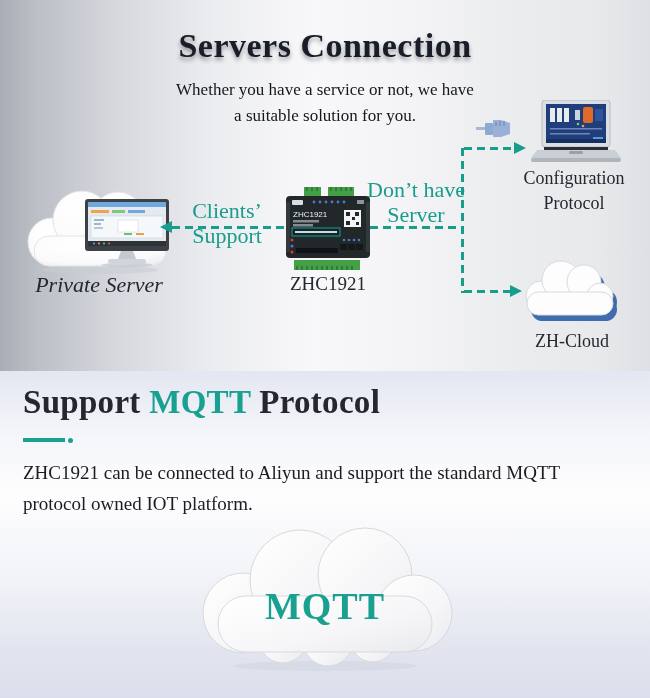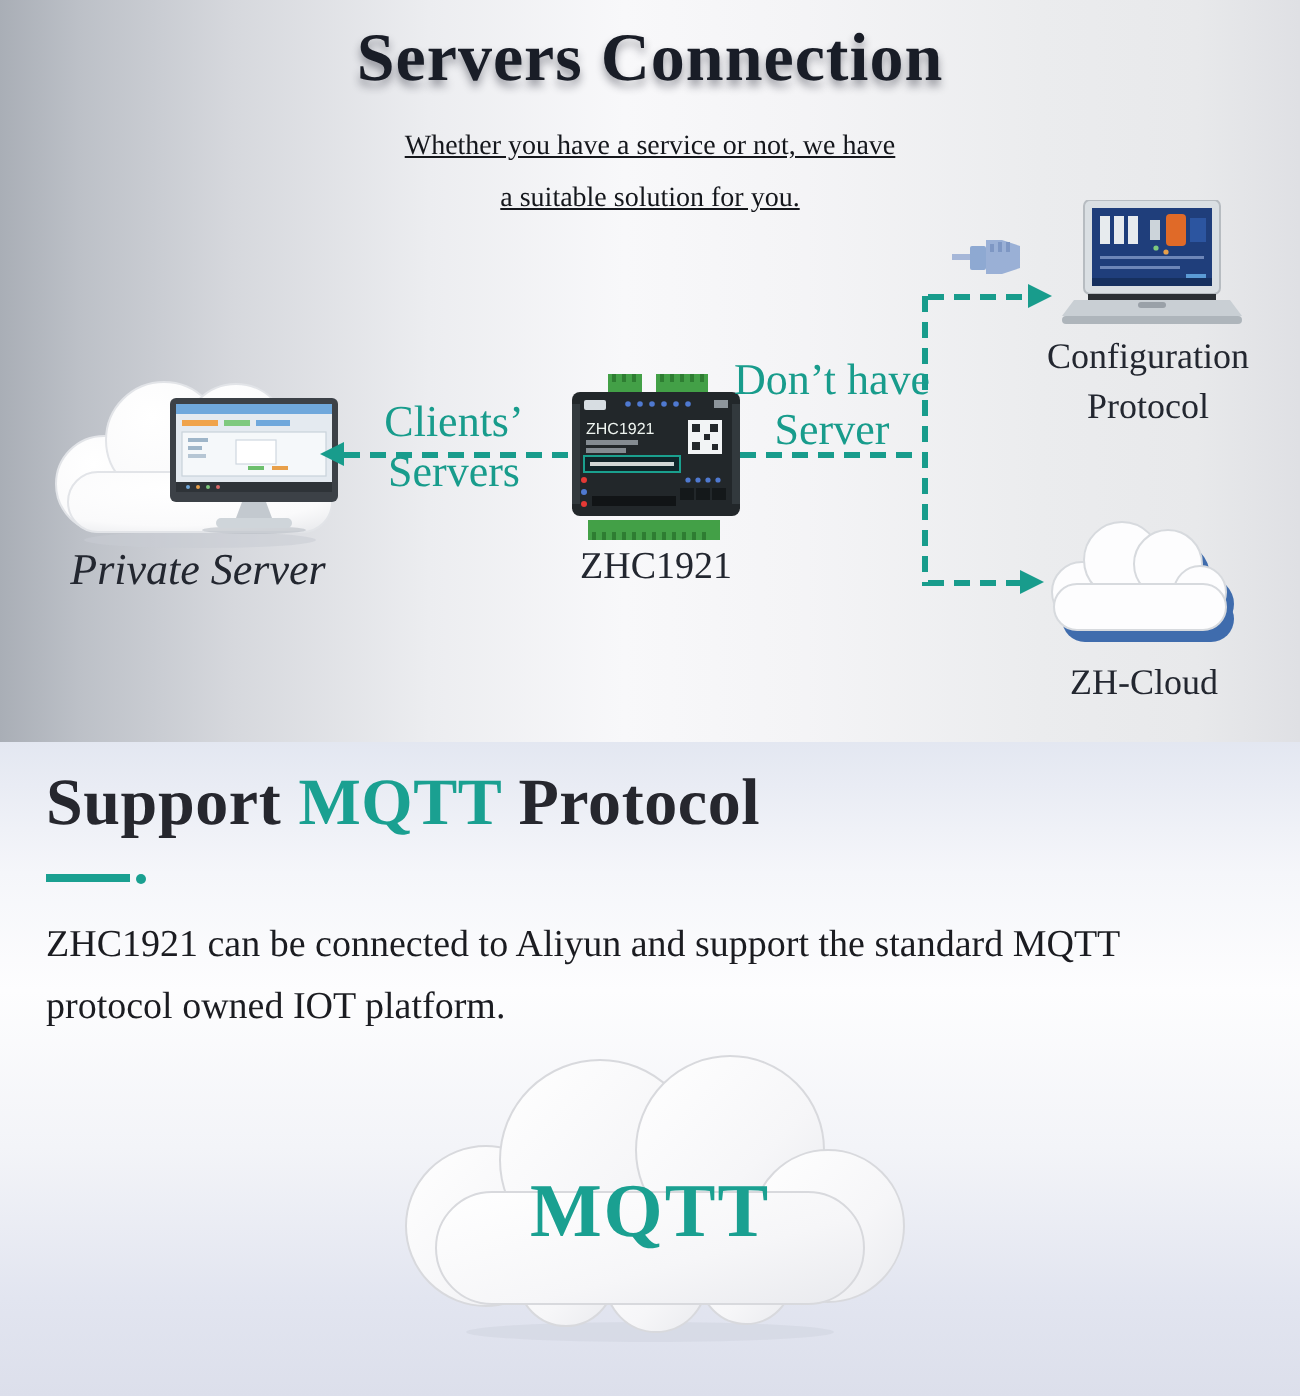--- a/index.html
+++ b/index.html
@@ -2,23 +2,23 @@
 <html><head>
 <meta charset="utf-8">
 <style>
   html,body{margin:0;padding:0;}
   body{width:650px;height:698px;font-family:"Liberation Serif",serif;overflow:hidden;background:#fff;}
   .page{position:relative;width:650px;height:698px;overflow:hidden;}
 
   
   .s1{position:relative;width:100%;height:371px;
       background:linear-gradient(90deg,#a9aeb6 0%,#bcc0c7 6%,#d6d8dd 18%,#ecedf0 33%,#f8f8fa 48%,#f4f4f6 62%,#ebecee 80%,#e8e9eb 92%,#dfe0e4 100%);}
-  .s1-title{margin:0;padding-top:11px;text-align:center;font-size:34px;font-weight:bold;
+  .s1-title{margin:0;padding-top:27px;text-align:center;font-size:34px;font-weight:bold;
       color:#191d27;letter-spacing:.5px;text-shadow:0 3px 4px rgba(28,32,46,.42);}
-  .s1-sub{margin:12px 0 0;text-align:center;font-size:14px;line-height:26px;color:#15171c;text-decoration:underline;}
+  .s1-sub{margin:12px 0 0;text-align:center;font-size:17px;line-height:26px;color:#15171c;}
 
   .abs{position:absolute;}
   .lbl{position:absolute;font-size:18px;color:#232730;text-align:center;line-height:25px;}
   .teal-lbl{position:absolute;font-size:22px;color:#189c8c;text-align:center;line-height:25px;}
 
   .dash-h{position:absolute;height:3px;
       background:repeating-linear-gradient(90deg,#189c8c 0,#189c8c 8px,transparent 8px,transparent 13px);}
   .dash-v{position:absolute;width:3px;
       background:repeating-linear-gradient(180deg,#189c8c 0,#189c8c 8px,transparent 8px,transparent 13px);}
   .arr-l{position:absolute;width:0;height:0;border-top:6px solid transparent;border-bottom:6px solid transparent;border-right:12px solid #189c8c;}
@@ -87,21 +87,21 @@
       <circle cx="10" cy="44.5" r="1" fill="#6fa8dc"></circle>
         <circle cx="15" cy="44.5" r="1" fill="#e8a04a"></circle>
       <circle cx="20" cy="44.5" r="1" fill="#7ec97e"></circle>
         <circle cx="25" cy="44.5" r="1" fill="#d86a6a"></circle>
       <path d="M37 52 h12 l3 8 h-18 z" fill="#c3c9cf"></path>
       <rect x="24" y="60" width="38" height="5" rx="2.5" fill="#cfd5da"></rect>
     </svg>
 
     <div class="lbl" style="left:27px;top:272px;width:144px;font-size:22px;font-style:italic;">Private Server</div>
 
-    <div class="teal-lbl" style="left:163px;top:198px;width:128px;">Clients’ Servers</div>
+    <div class="teal-lbl" style="left:163px;top:198px;width:128px;">Clients’ Support</div>
     <div class="dash-h" style="left:172px;top:226px;width:116px;"></div>
     <div class="arr-l" style="left:160px;top:221px;"></div>
 
     <svg class="abs" style="left:284px;top:186px;" width="88" height="86" viewBox="0 0 88 86">
       <g>
         <rect x="20" y="1" width="17" height="10" fill="#43a047"></rect>
         <rect x="44" y="1" width="26" height="10" fill="#43a047"></rect>
         <g fill="#2e7d32">
           <rect x="22" y="1" width="2" height="4"></rect>
             <rect x="27" y="1" width="2" height="4"></rect>

